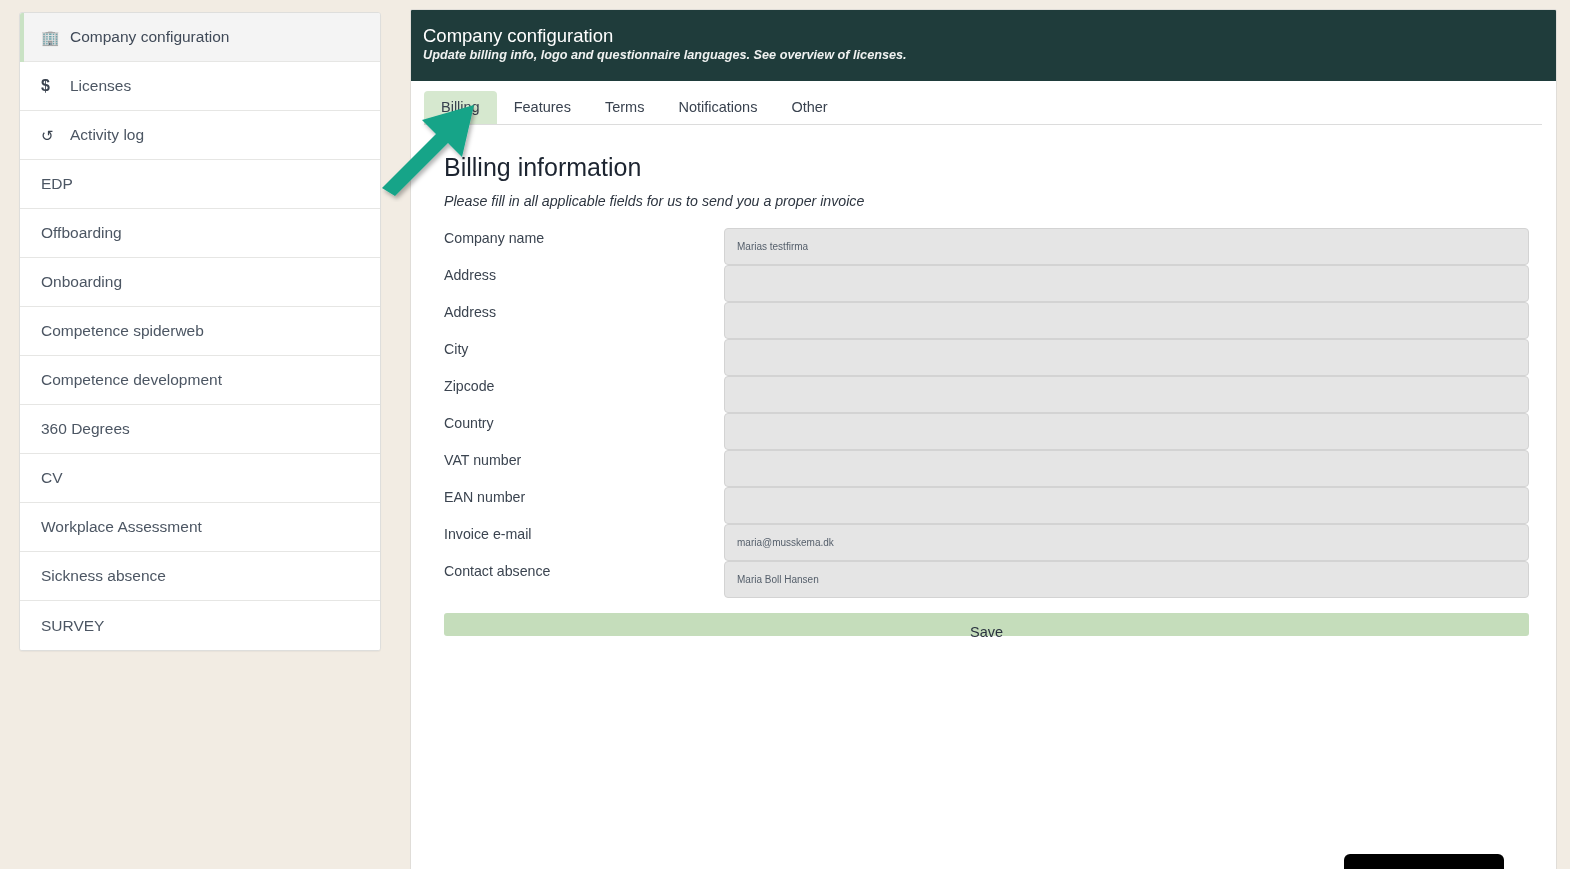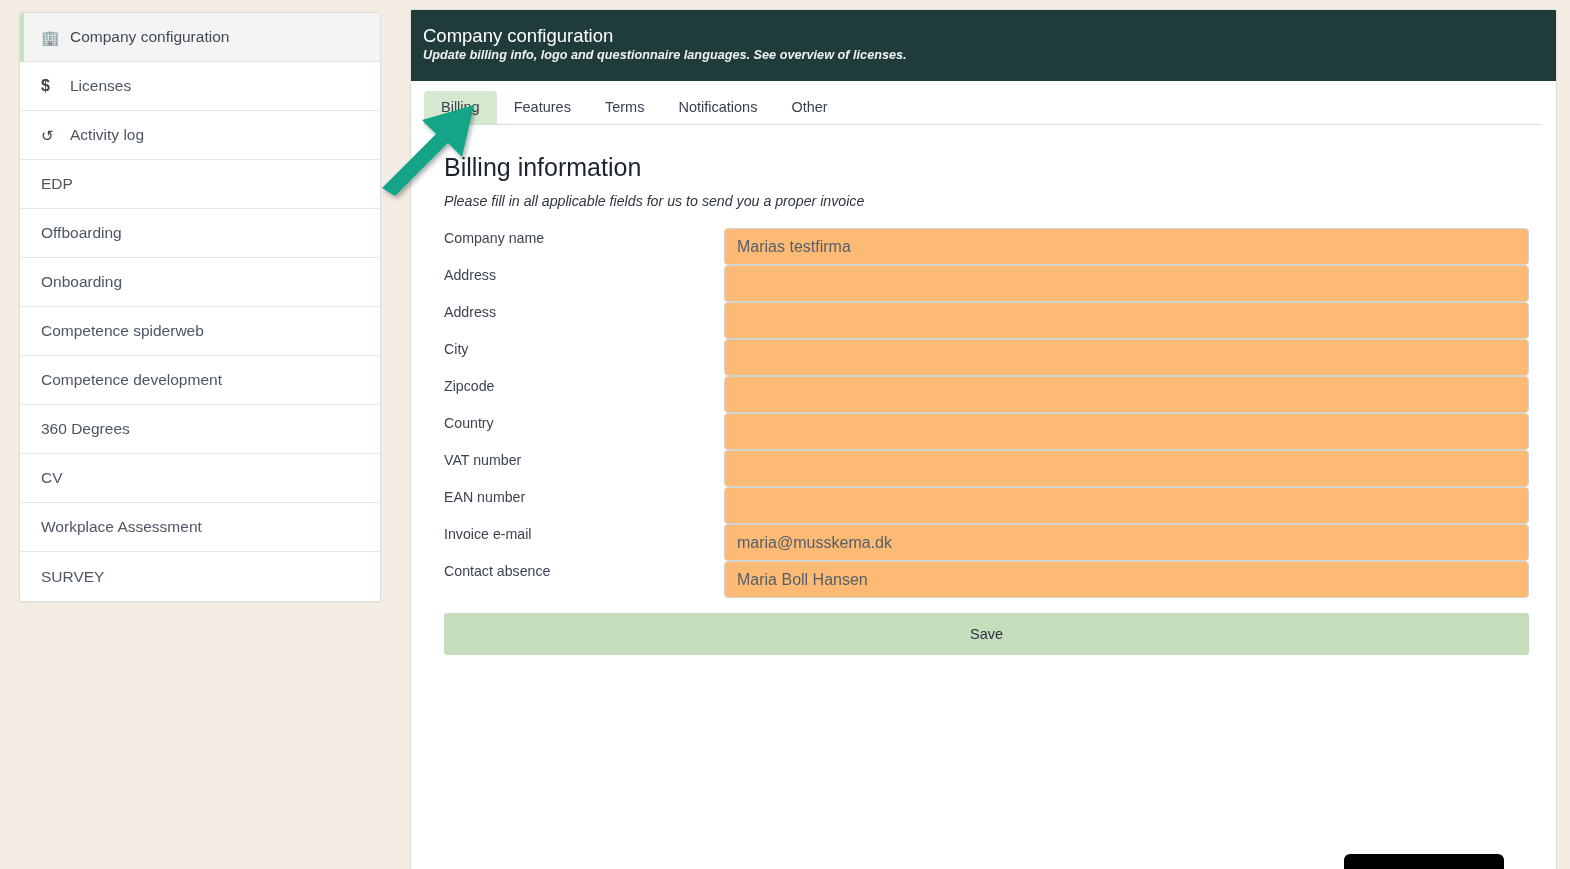--- a/index.html
+++ b/index.html
@@ -155,33 +155,33 @@
     font-size: 14.2px;
     color: #3b4450;
     padding-top: 2px;
     line-height: 17px;
   }
   .form-input {
     flex: 1 1 auto;
     height: 37px;
     border: 1px solid #d3d3d3;
     border-radius: 4px;
-    background: #fdba74;
-    font-size: 16px;
+    background: #e5e5e5;
+    font-size: 10px;
     font-family: "Liberation Sans", sans-serif;
     color: #555f6b;
     padding: 0 12px;
     outline: none;
   }
   .form-input::placeholder { color: #a9b0b8; }
   #save-button {
     display: block;
     width: 100%;
     margin-top: 15px;
-    height: 42px;
+    height: 23px;
     background: #c5ddbb;
     border: none;
     border-radius: 3px;
     color: #2b3340;
     font-size: 14.5px;
     font-family: "Liberation Sans", sans-serif;
     cursor: pointer;
     text-align: center;
     line-height: 38px;
     padding: 0;
@@ -240,20 +240,23 @@
         <span>Competence development</span>
       </div>
       <div class="side-item">
         <span>360 Degrees</span>
       </div>
       <div class="side-item">
         <span>CV</span>
       </div>
       <div class="side-item">
         <span>Workplace Assessment</span>
+      </div>
+      <div class="side-item">
+        <span>Sickness absence</span>
       </div>
       <div class="side-item">
         <span>SURVEY</span>
       </div>
     </nav>
 
   <section id="panel">
 
     <div id="panel-header">
       <div class="title">Company configuration</div>

